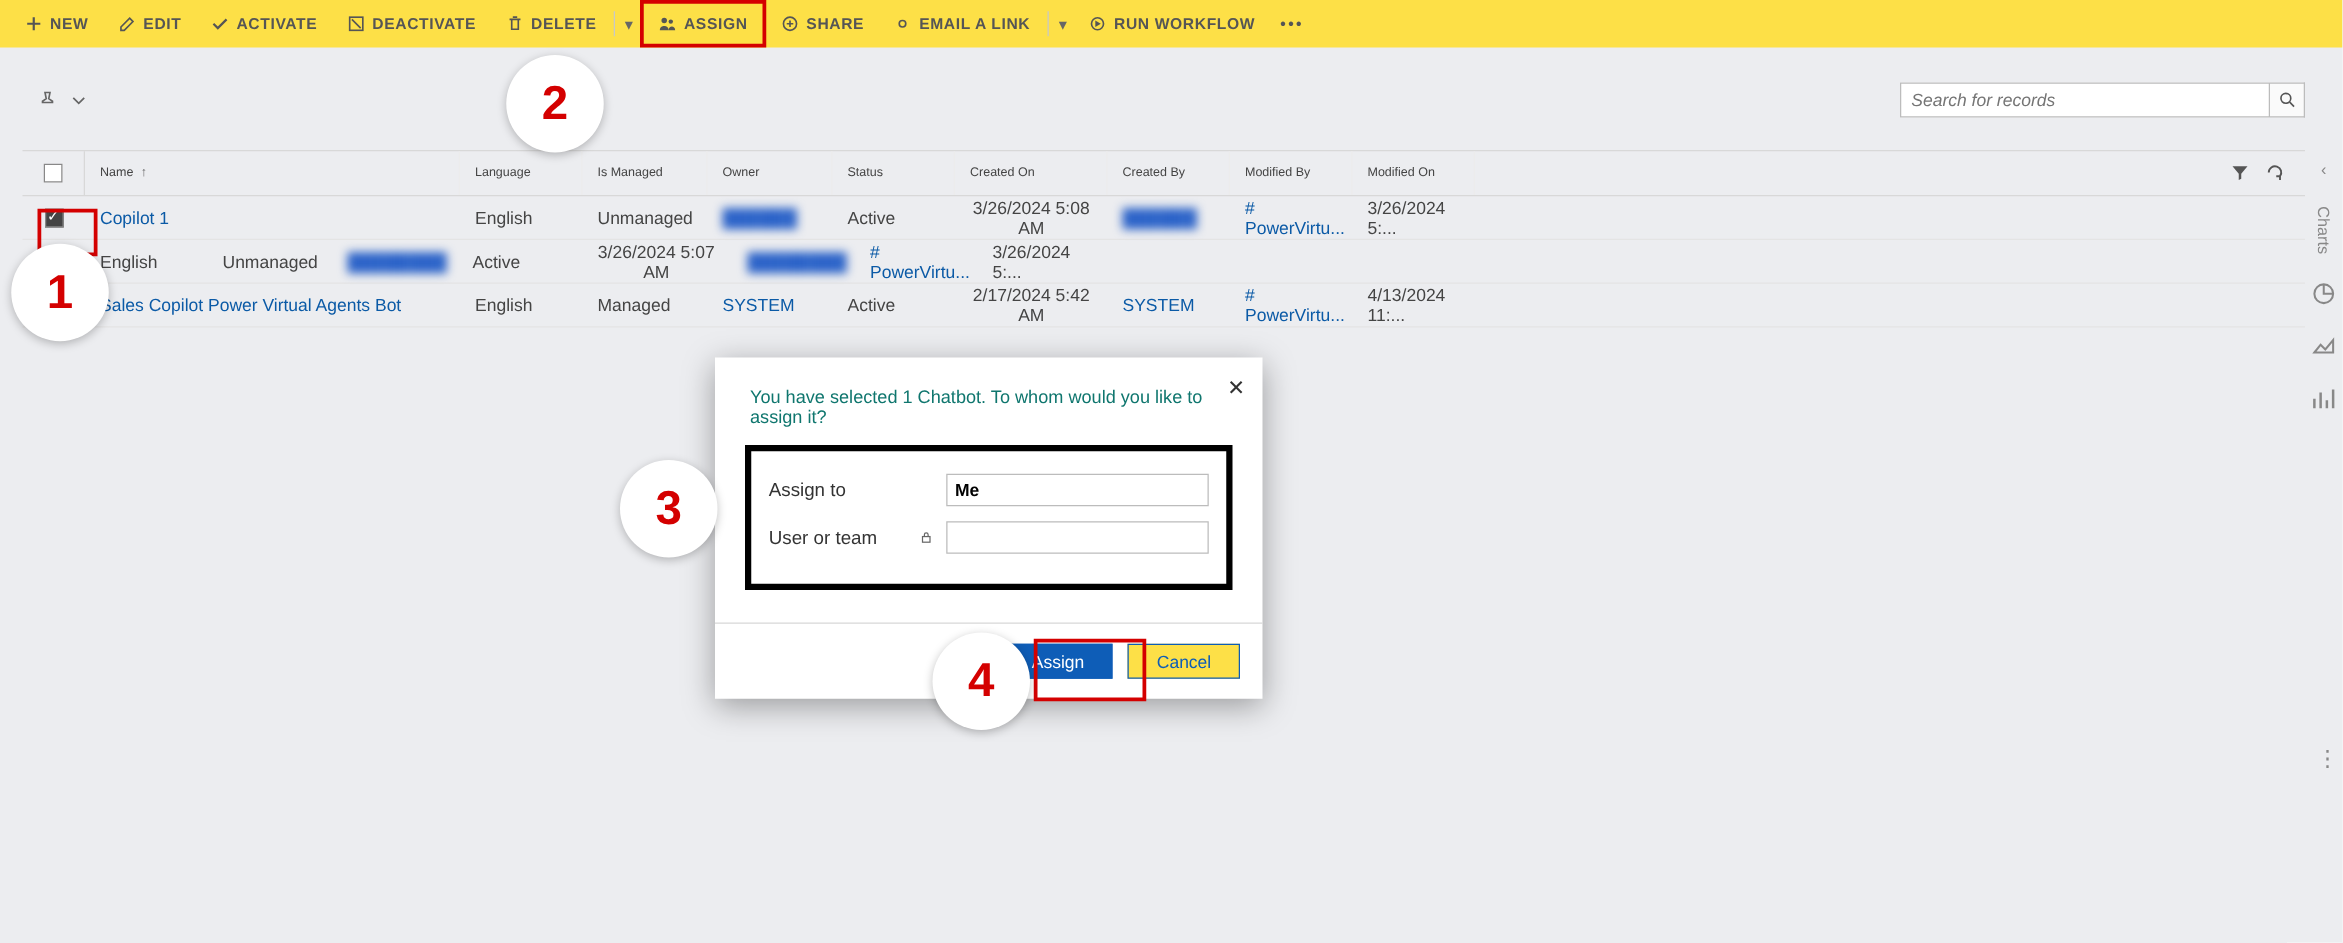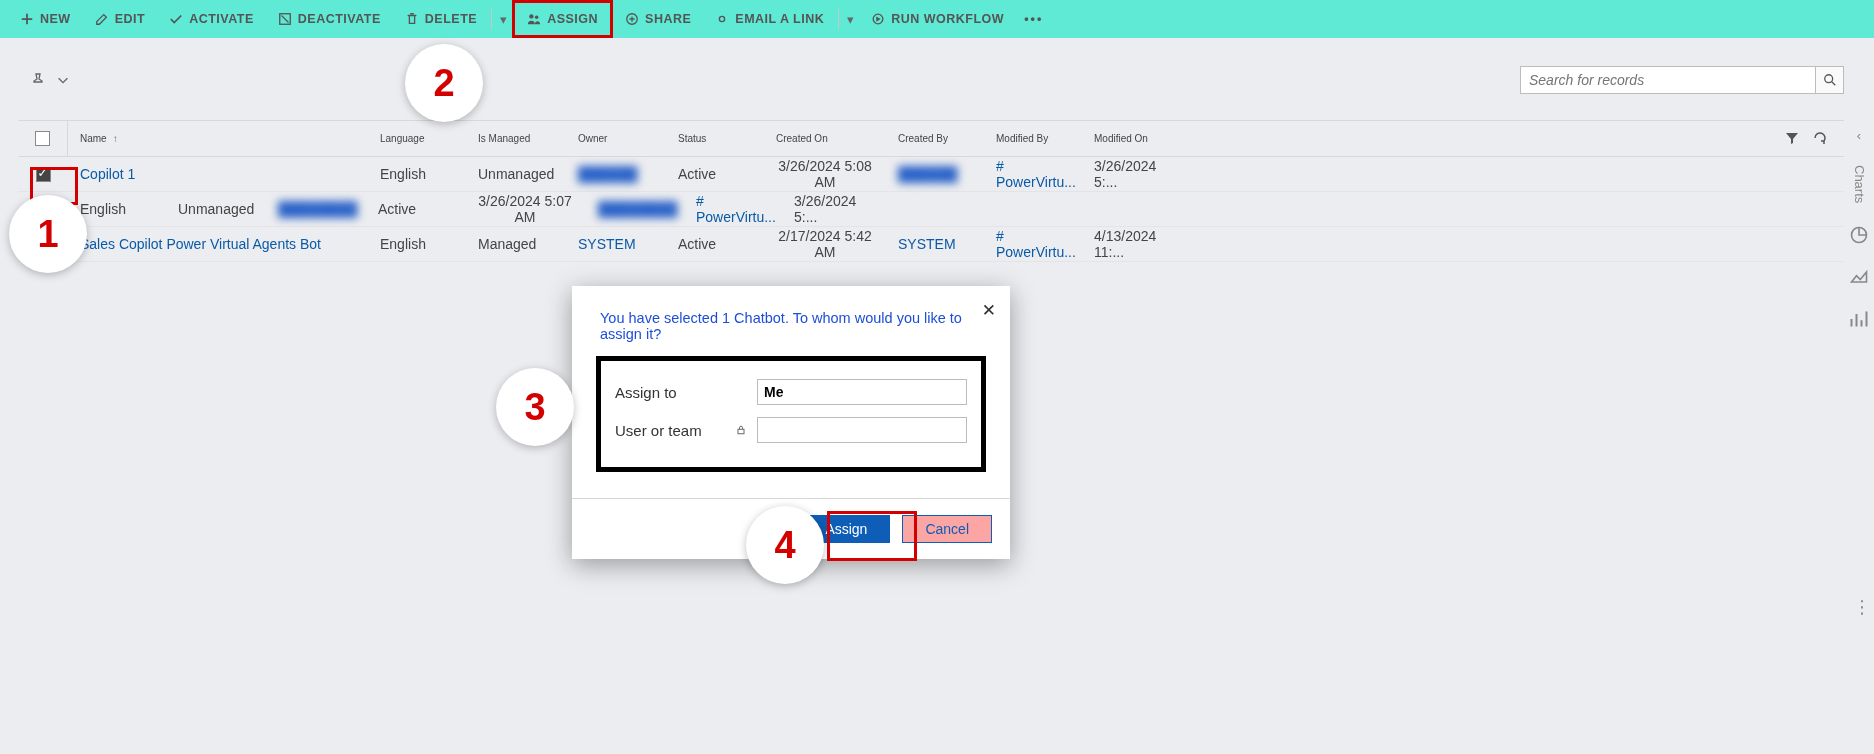--- a/index.html
+++ b/index.html
@@ -1,19 +1,19 @@
 <!DOCTYPE html>
 <html><head>
 <meta charset="utf-8">
 <style>
 * { box-sizing: border-box; margin: 0; padding: 0; }
 html, body { width: 1874px; height: 754px; font-family: "Segoe UI", Arial, sans-serif; font-size: 13px; color: #333; background: #fff; overflow: hidden; }
 
 
-.cmdbar { height: 38px; background: #5eead4; display: flex; align-items: center; padding: 0 8px; gap: 0; }
+.cmdbar { height: 38px; background: #fde047; display: flex; align-items: center; padding: 0 8px; gap: 0; }
 .cmdbtn { display: inline-flex; align-items: center; gap: 6px; padding: 0 12px; height: 38px; color: #555; font-size: 12.5px; font-weight: 600; letter-spacing: .5px; cursor: pointer; }
 .cmdbtn .ico { display: inline-block; width: 14px; height: 14px; }
 .cmdsep { width: 1px; height: 20px; background: #c8c8c8; margin: 0 2px; }
 .cmddropsep { display: flex; align-items: center; justify-content: center; width: 18px; height: 38px; color: #666; cursor: pointer; }
 .assign-red { border: 3px solid #d40000; margin: -3px 0; }
 
 
 .viewhdr { display: flex; align-items: center; justify-content: space-between; padding: 28px 30px 26px 30px; }
 .viewhdr-left { display: flex; align-items: center; gap: 10px; }
 .pin-ico { color: #666; }
@@ -60,31 +60,31 @@
 
 
 .redbox { position: absolute; border: 3px solid #d40000; pointer-events: none; z-index: 5000; }
 .circ { position: absolute; width: 78px; height: 78px; border-radius: 50%; background: #fff; box-shadow: 0 2px 8px rgba(0,0,0,.25); display: flex; align-items: center; justify-content: center; color: #d40000; font-size: 38px; font-weight: 700; z-index: 5001; }
 
 
 .overlay { position: absolute; inset: 0; background: rgba(220,223,228,0.55); }
 .dialog { position: absolute; left: 572px; top: 286px; width: 438px; background: #fff; box-shadow: 0 6px 24px rgba(0,0,0,.35); z-index: 4000; }
 .dlg-pad { padding: 24px 28px 4px 28px; }
 .dlg-title { font-size: 24px; color: #0e5db7; margin-bottom: 14px; }
-.dlg-sub { font-size: 14.5px; color: #1d4ed8; margin-bottom: 24px; }
+.dlg-sub { font-size: 14.5px; color: #0f766e; margin-bottom: 24px; }
 .dlg-close { position: absolute; right: 14px; top: 14px; font-size: 17px; color: #333; cursor: pointer; }
 .dlg-form { border: 5px solid #000000; padding: 12px 0 18px 0; margin: -10px -4px 22px -4px; }
 .dlg-row { display: flex; align-items: center; gap: 10px; padding: 6px 14px; }
 .dlg-row label { width: 140px; font-size: 15px; color: #333; }
 .lockcol { width: 16px; display: flex; justify-content: center; color: #666; }
 .dlg-row input { flex: 1; height: 26px; border: 1px solid #bcbcbc; padding: 0 6px; font-size: 14px; font-weight: bold; }
 .dlg-footer { border-top: 1px solid #d8d8d8; padding: 16px 18px; display: flex; justify-content: flex-end; gap: 12px; }
 .dlg-btn { height: 28px; padding: 0 22px; font-size: 14px; cursor: pointer; }
 .dlg-btn.primary { background: #0e5db7; color: #fff; border: 1px solid #0e5db7; }
-.dlg-btn.secondary { background: #fca5a5; color: #0e5db7; border: 1px solid #0e5db7; }
+.dlg-btn.secondary { background: #fde047; color: #0e5db7; border: 1px solid #0e5db7; }
 .assign-btn-red { position: absolute; border: 3px solid #d40000; pointer-events: none; z-index: 5000; }
 
 
 .dots { color: #888; position: absolute; right: 6px; top: 476px; font-size: 18px; letter-spacing: -3px; }
 
 
 svg { display: block; }
 </style>
 </head>
 <body>

